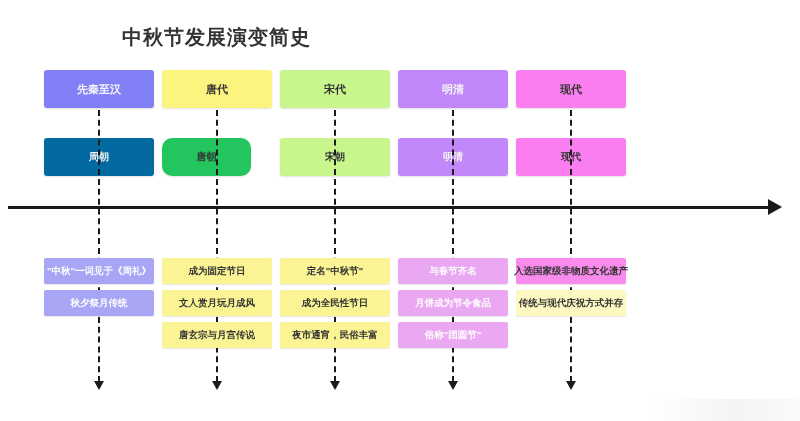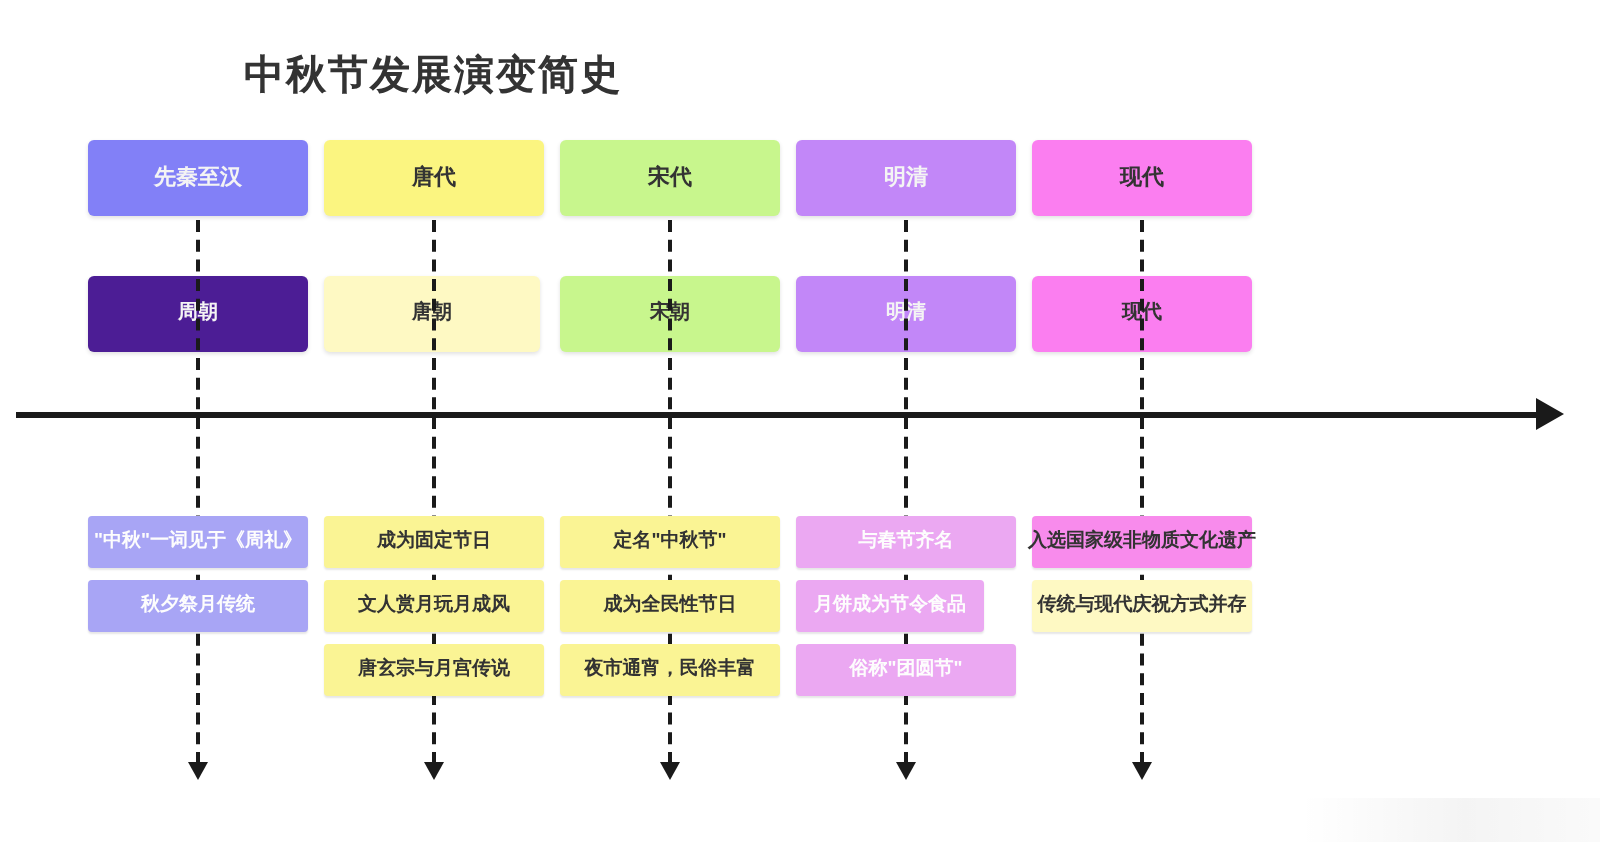--- a/index.html
+++ b/index.html
@@ -118,24 +118,24 @@
         <span>宋代</span>
       </div>
       <div class="box era-box light-text" style="left: 398px; top: 70px; width: 110px; background: rgb(194, 135, 248);">
         <span>明清</span>
       </div>
       <div class="box era-box" style="left: 516px; top: 70px; width: 110px; background: rgb(251, 126, 240);">
         <span>现代</span>
       </div>
     </div>
   <div id="layer-dynasties">
-      <div class="box dyn-box light-text" style="left: 44px; top: 138px; width: 110px; background: #4c1d95;">
+      <div class="box dyn-box light-text" style="left: 44px; top: 138px; width: 110px; background: #0369a1;">
         <span>周朝</span>
       </div>
-      <div class="box dyn-box" style="left: 162px; top: 138px; width: 108px; background: #fef9c3;">
+      <div class="box dyn-box" style="left: 162px; top: 138px; width: 89px; background: #22c55e; border-radius: 10px;">
         <span>唐朝</span>
       </div>
       <div class="box dyn-box" style="left: 280px; top: 138px; width: 110px; background: rgb(200, 246, 141);">
         <span>宋朝</span>
       </div>
       <div class="box dyn-box light-text" style="left: 398px; top: 138px; width: 110px; background: rgb(194, 135, 248);">
         <span>明清</span>
       </div>
       <div class="box dyn-box" style="left: 516px; top: 138px; width: 110px; background: rgb(251, 126, 240);">
         <span>现代</span>
@@ -178,21 +178,21 @@
       </div>
       <div class="box detail-box" style="left: 280px; top: 290px; width: 110px; background: rgb(250, 244, 148);">
         <span>成为全民性节日</span>
       </div>
       <div class="box detail-box" style="left: 280px; top: 322px; width: 110px; background: rgb(250, 244, 148);">
         <span>夜市通宵，民俗丰富</span>
       </div>
       <div class="box detail-box light-text" style="left: 398px; top: 258px; width: 110px; background: rgb(235, 168, 242);">
         <span>与春节齐名</span>
       </div>
-      <div class="box detail-box light-text" style="left: 398px; top: 290px; width: 94px; background: rgb(235, 168, 242);">
+      <div class="box detail-box light-text" style="left: 398px; top: 290px; width: 110px; background: rgb(235, 168, 242);">
         <span>月饼成为节令食品</span>
       </div>
       <div class="box detail-box light-text" style="left: 398px; top: 322px; width: 110px; background: rgb(235, 168, 242);">
         <span>俗称"团圆节"</span>
       </div>
       <div class="box detail-box" style="left: 516px; top: 258px; width: 110px; background: rgb(248, 139, 236);">
         <span>入选国家级非物质文化遗产</span>
       </div>
       <div class="box detail-box" style="left: 516px; top: 290px; width: 110px; background: #fef9c3;">
         <span>传统与现代庆祝方式并存</span>

